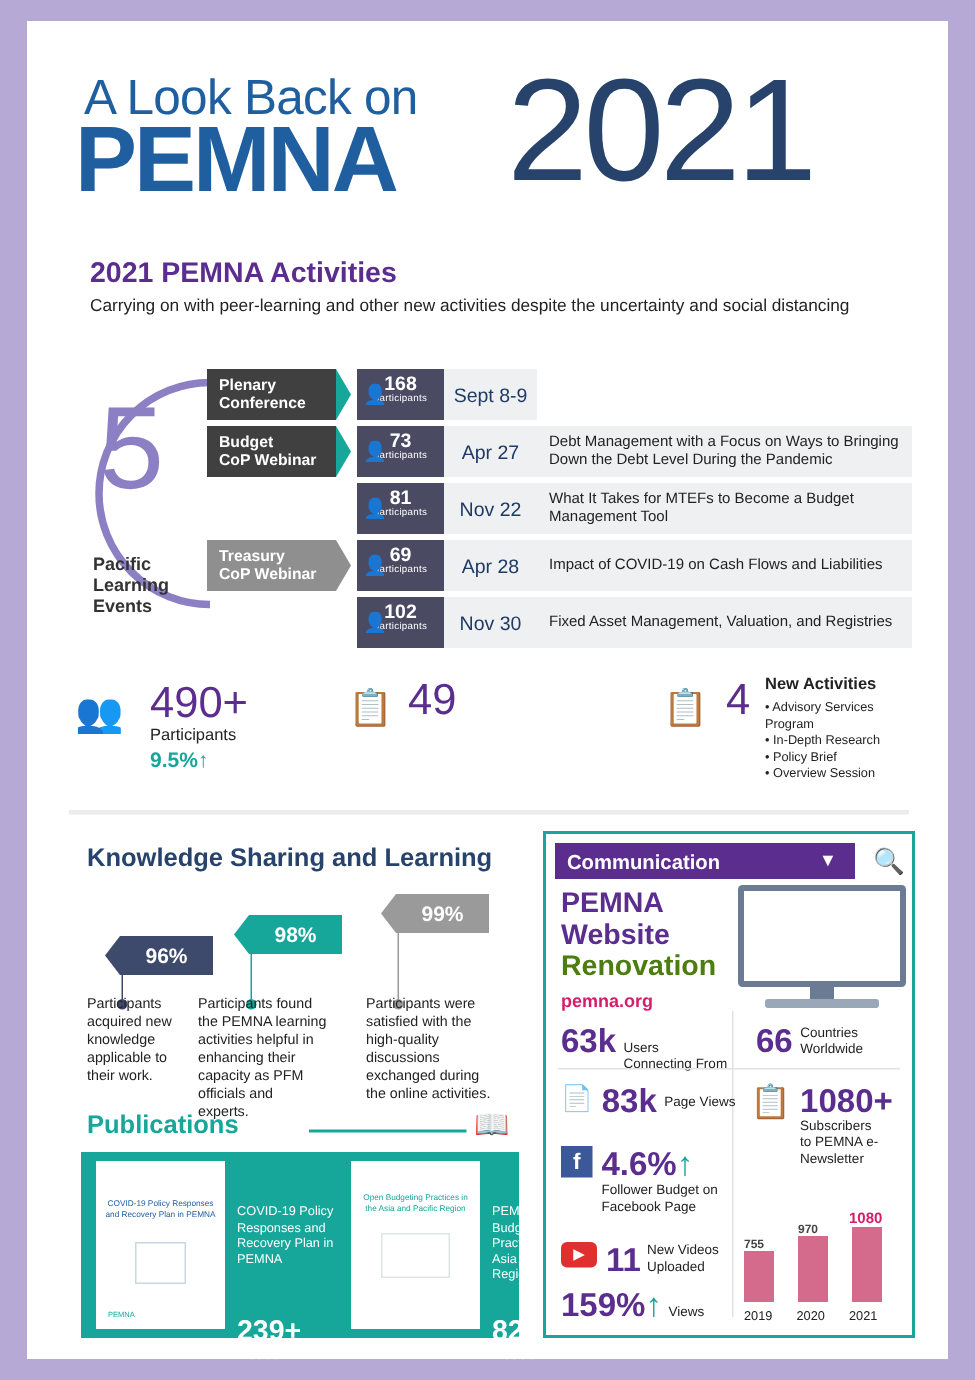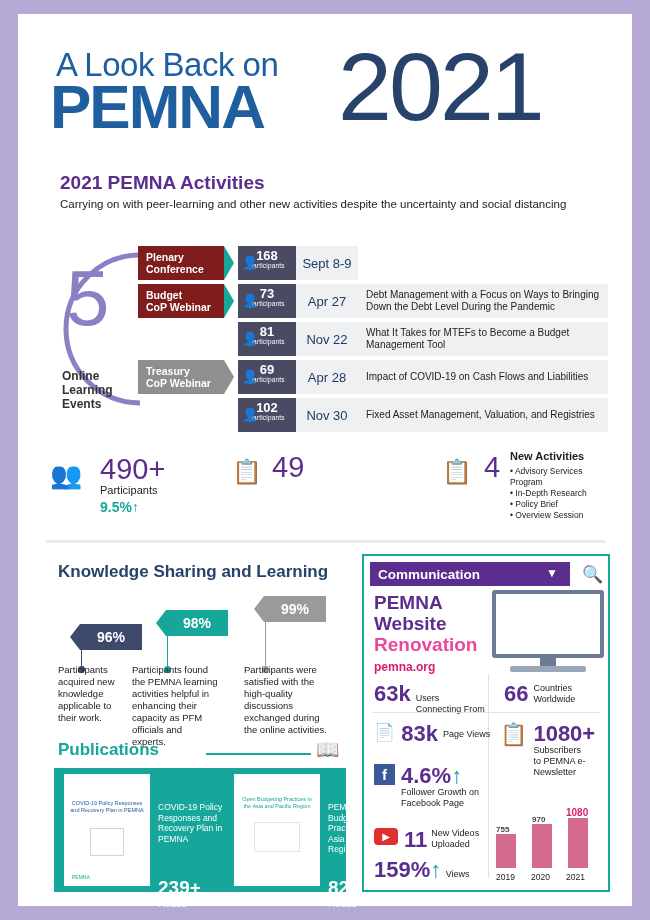--- a/index.html
+++ b/index.html
@@ -52,21 +52,21 @@
     position:absolute; left:14px; top:128px;
     font-size:12px; color:#333; font-weight:bold; line-height:14px;
   }
   .rowgroup { position:absolute; left:120px; top:232px; width:470px; }
   .row { position:relative; height:34px; margin-bottom:4px; }
   .tagbox {
     position:absolute; left:0; top:0; width:86px; height:34px;
     color:#fff; font-size:10.5px; font-weight:bold;
     display:flex; align-items:center; padding-left:8px; line-height:12px;
   }
-  .tagbox.teal { background:#7f1d1d; }
+  .tagbox.teal { background:#404040; }
   .tagbox.grey { background:#8f8f8f; }
   .tagarrow {
     position:absolute; left:86px; top:0;
     width:0; height:0; border-top:17px solid transparent;
     border-bottom:17px solid transparent; border-left:10px solid #16a79a;
   }
   .tagarrow.grey { border-left-color:#8f8f8f; }
   .ppl {
     position:absolute; left:100px; top:0; width:58px; height:34px;
     background:#4a4a63; color:#fff; text-align:center; padding-top:3px;
@@ -112,21 +112,21 @@
   .pubnum { position:absolute; font-size:19px; color:#fff; font-weight:bold; line-height:20px; }
   .pubreads { position:absolute; font-size:10px; color:#fff; }
   
   .comm { position:absolute; left:344px; top:540px; width:248px; height:338px;
           border:2px solid #16a79a; background:#fff; }
   .comm-head { position:absolute; left:6px; top:6px; width:200px; height:24px;
     background:#5b2d8e; color:#fff; font-size:13.5px; font-weight:bold;
     display:flex; align-items:center; padding-left:8px; }
   .comm-big { position:absolute; left:10px; top:36px; font-size:19px; font-weight:bold;
     color:#5b2d8e; line-height:21px; }
-  .comm-ren { color:#ec4899; }
+  .comm-ren { color:#4d7c0f; }
   .comm-url { position:absolute; left:10px; top:104px; font-size:12px; color:#d61c6b; font-weight:bold; }
   .cstat { position:absolute; }
   .cnum { font-size:22px; color:#5b2d8e; font-weight:bold; line-height:23px; }
   .clbl { font-size:9px; color:#222; line-height:11px; }
   .bars { position:absolute; right:8px; bottom:8px; width:104px; height:70px; }
   .bar { position:absolute; bottom:14px; width:20px; background:#d46a8c; }
   .barv { position:absolute; font-size:8px; color:#444;font-weight:bold; }
   .barx { position:absolute; bottom:0; font-size:8.5px; color:#222; }
 </style>
 </head>
@@ -142,21 +142,21 @@
 
   <div class="sec-title">2021 PEMNA Activities</div>
   <div class="sec-sub">Carrying on with peer-learning and other new activities despite the uncertainty and social distancing</div>
 
   <div class="big5">
     <svg class="arcwrap" width="100" height="190">
       <path d="M92 14 A74 74 0 1 0 92 162" fill="none" stroke="#8d7fc4" stroke-width="5"></path>
     </svg>
     <div class="num5">5</div>
     <div class="olabel">
-      <div>Online</div>
+      <div>Pacific</div>
       <div>Learning</div>
       <div>Events</div>
     </div>
   </div>
 
   <div class="rowgroup">
 
     <div class="row">
       <div class="tagbox teal">
         <span>
@@ -360,21 +360,21 @@
     <div class="cstat" style="left:10px; top:166px;">
       <span style="float:left;font-size:17px;color:#d46a8c;">📄</span>
       <span class="cnum" style="float:left;margin-left:6px;">83k</span>
       <span class="clbl" style="float:left;margin-left:5px;margin-top:7px;">Page Views</span>
     </div>
 
     <div class="cstat" style="left:10px; top:208px;">
       <span style="float:left;display:inline-block;width:21px;height:21px;background:#3b5998;color:#fff;font-size:15px;font-weight:bold;text-align:center;line-height:21px;">f</span>
       <span style="float:left;margin-left:6px;">
         <span class="cnum">4.6%</span><span class="cnum" style="color:#16a79a;">↑</span>
-        <span class="clbl" style="display:block;">Follower Growth on</span>
+        <span class="clbl" style="display:block;">Follower Budget on</span>
         <span class="clbl" style="display:block;">Facebook Page</span>
       </span>
     </div>
 
     <div class="cstat" style="left:10px; top:272px;">
       <span style="float:left;display:inline-block;width:24px;height:17px;background:#e02f2f;color:#fff;font-size:10px;text-align:center;line-height:17px;border-radius:4px;">▶</span>
       <span style="float:left;margin-left:6px;">
         <span class="cnum" style="float:left;">11</span>
         <span style="float:left;margin-left:4px;">
           <span class="clbl" style="display:block;">New Videos</span>

